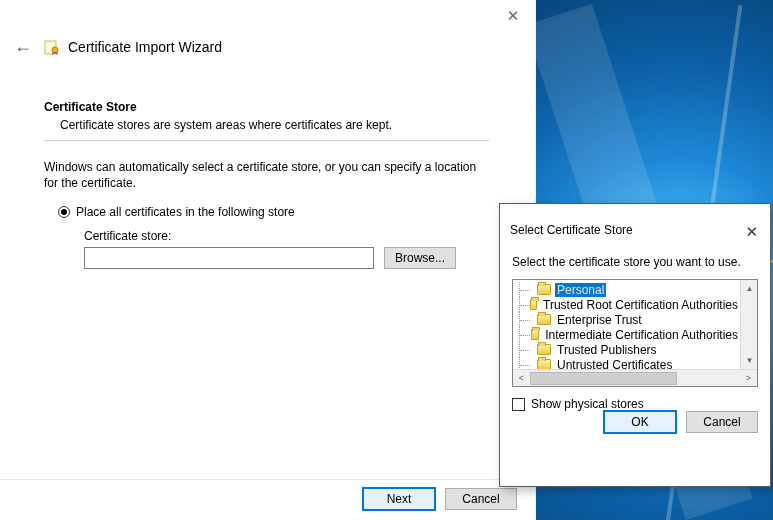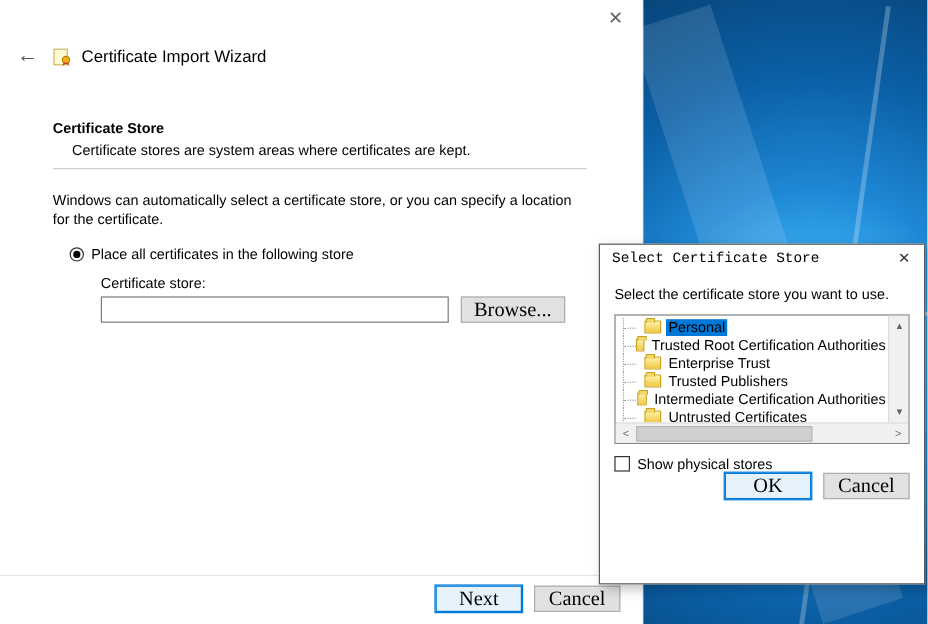--- a/index.html
+++ b/index.html
@@ -97,21 +97,21 @@
     width: 290px; height: 22px;
     border: 1px solid #7a7a7a;
     background: #fff;
     padding: 2px 4px;
     font-family: inherit; font-size: 12px;
   }
   .btn {
     min-width: 72px; height: 22px;
     border: 1px solid #acacac;
     background: #e1e1e1;
-    font-family: Liberation Serif, serif; font-size: 17px;
+    font-family: Liberation Sans, sans-serif; font-size: 12px;
     padding: 0 10px;
     cursor: default;
   }
   .btn.primary {
     border: 1px solid #0078d7;
     outline: 1px solid #0078d7;
     background: #e5f1fb;
   }
   .wizard-footer {
     position: absolute;
@@ -128,24 +128,23 @@
   .dialog {
     position: absolute;
     left: 499px; top: 203px;
     width: 272px; height: 284px;
     background: #fff;
     border: 1px solid #5a5a5a;
     box-shadow: 4px 4px 10px rgba(0,0,0,0.25);
     display: flex; flex-direction: column;
   }
   .dialog .dlg-title {
-    display: flex; align-items: center; justify-content: space-between;
-    padding: 1px 8px 4px 10px;
-    font-size: 12px;
-    font-family: Liberation Mono, monospace;
+    display: flex; justify-content: space-between;
+    padding: 19px 8px 4px 10px;
+    font-size: 12px;
   }
   .dialog .dlg-close {
     font-size: 15px; color: #333; padding: 0 4px;
   }
   .dialog .dlg-body {
     padding: 4px 12px 10px 12px;
     flex: 1;
     display: flex; flex-direction: column;
   }
   .dlg-instruction { margin: 6px 0 10px 0; }
@@ -182,21 +181,21 @@
     border: 1px solid #caa21a;
     border-radius: 1px;
     position: relative;
   }
   .folder::before {
     content:""; position:absolute; top:-3px; left:0; width:6px; height:3px;
     background:#f0d96e; border:1px solid #caa21a; border-bottom:none; border-radius:1px 1px 0 0;
   }
   .tree-item .lbl { padding: 0 2px; }
   .tree-item.selected .lbl {
-    background: #0078d7; color: #000000;
+    background: #0078d7; color: #e5e5e5;
   }
   .vscroll {
     position: absolute; top: 0; right: 0; bottom: 17px; width: 17px;
     background: #f0f0f0; border-left: 1px solid #dcdcdc;
     display: flex; flex-direction: column; justify-content: space-between;
   }
   .vscroll .arrow, .hscroll .arrow {
     height: 17px; width: 17px; text-align: center; font-size: 9px; color: #606060;
     line-height: 17px;
   }
@@ -206,21 +205,21 @@
     display: flex; justify-content: space-between; align-items: center;
   }
   .hscroll .track {
     flex:1; height: 100%; position: relative;
   }
   .hscroll .thumb {
     position:absolute; left:0; top:2px; height:13px; width:70%;
     background:#cfcfcf; border:1px solid #b8b8b8;
   }
   .checkbox-row {
-    display: flex; align-items: flex-start; gap: 6px;
+    display: flex; align-items: flex-end; gap: 6px;
     margin: 10px 0 0 0;
   }
   .checkbox {
     width: 13px; height: 13px; border: 1px solid #333; background: #fff;
   }
   .dlg-buttons {
     display: flex; justify-content: flex-end; gap: 10px;
   }
 </style>
 </head>
@@ -293,26 +292,26 @@
             <span class="lbl">Trusted Root Certification Authorities</span>
           </div>
           <div class="tree-item">
             <span class="dots"></span>
             <span class="folder"></span>
             <span class="lbl">Enterprise Trust</span>
           </div>
           <div class="tree-item">
             <span class="dots"></span>
             <span class="folder"></span>
+            <span class="lbl">Intermediate Certification Authorities</span>
+          </div>
+          <div class="tree-item">
+            <span class="dots"></span>
+            <span class="folder"></span>
             <span class="lbl">Trusted Publishers</span>
-          </div>
-          <div class="tree-item">
-            <span class="dots"></span>
-            <span class="folder"></span>
-            <span class="lbl">Intermediate Certification Authorities</span>
           </div>
           <div class="tree-item">
             <span class="dots"></span>
             <span class="folder"></span>
             <span class="lbl">Untrusted Certificates</span>
           </div>
         </div>
       <div class="vscroll">
         <div class="arrow">▴</div>
         <div class="arrow">▾</div>

